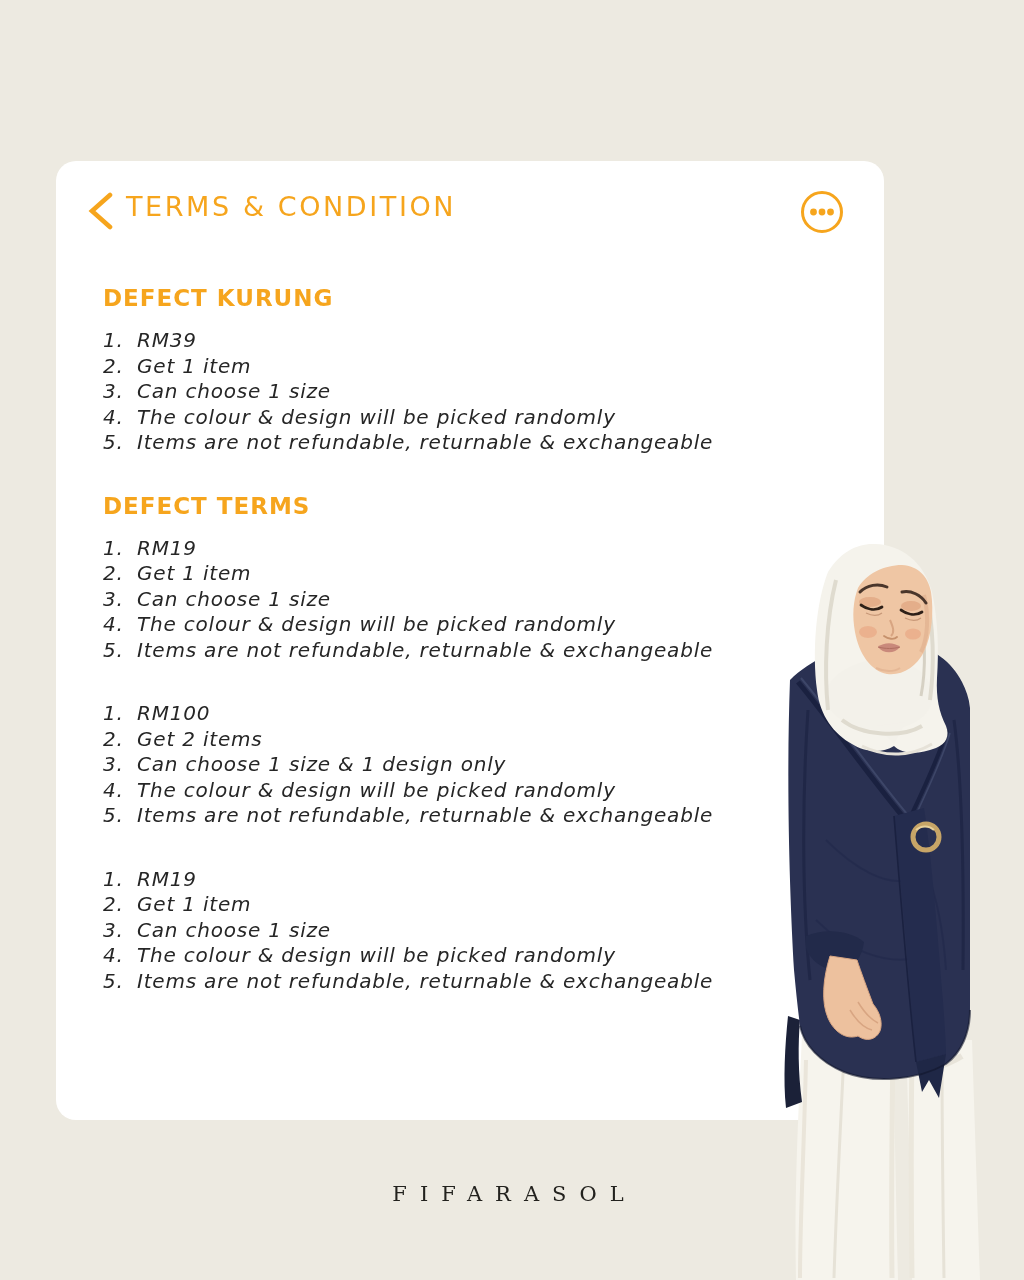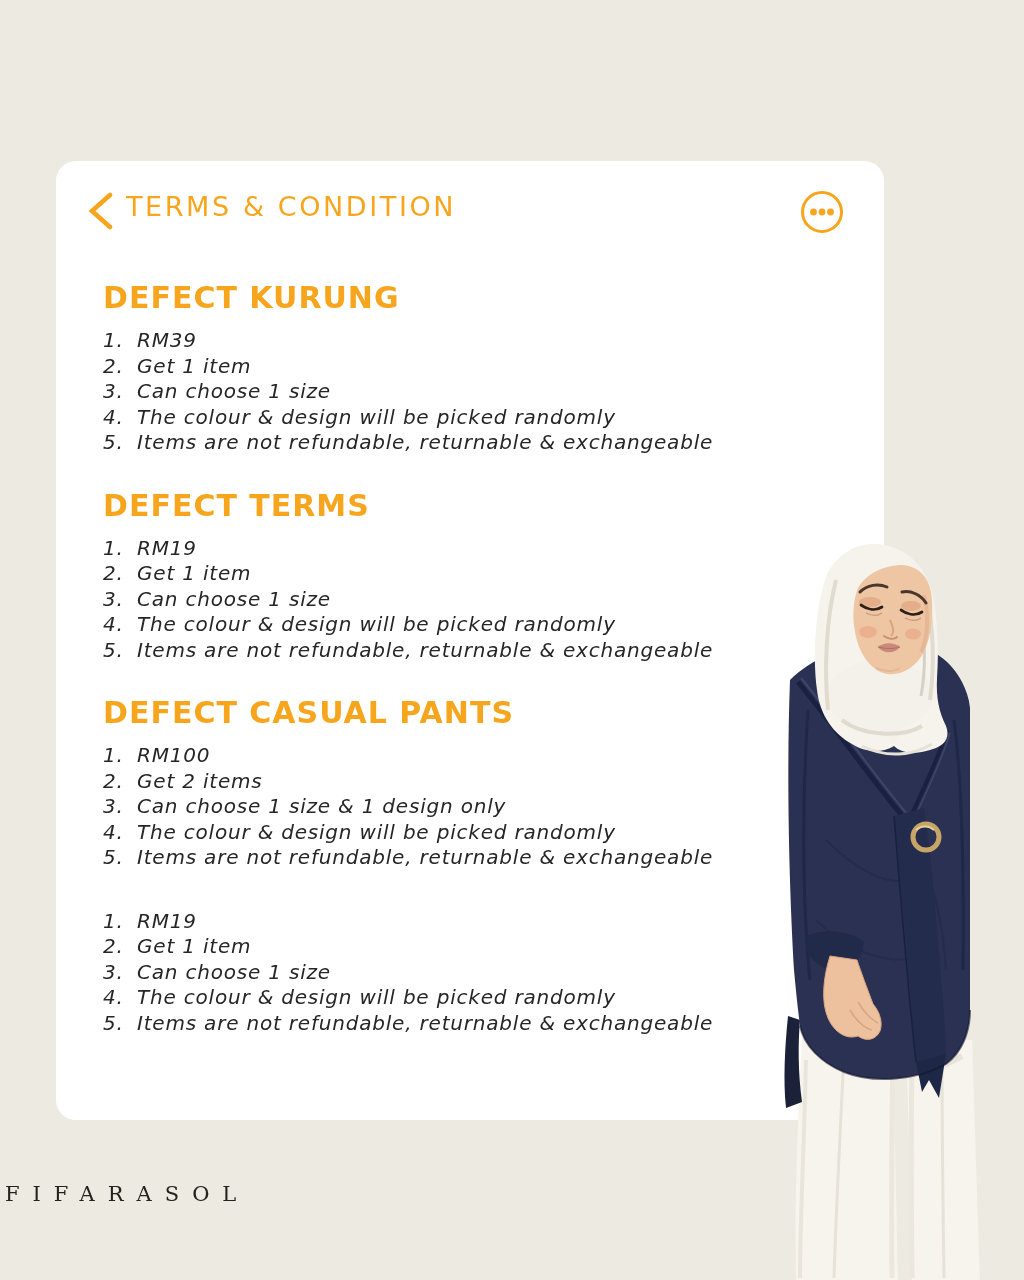--- a/index.html
+++ b/index.html
@@ -31,34 +31,34 @@
   .more-btn {
     position:absolute; right:40px; top:29px; width:44px; height:44px;
     background:none; border:none; padding:0; cursor:pointer;
   }
 
   
   .sections { position:absolute; left:47px; top:125px; width:720px; }
   .tc-section { margin:0 0 38px 0; }
   .sec-heading {
     margin:0 0 18px 0; color:#F6A51D;
-    font-size:30px; line-height:24px; font-weight:700; letter-spacing:1px;
+    font-size:23px; line-height:24px; font-weight:700; letter-spacing:1px;
   }
   .sec-list { margin:0; padding:0; list-style:none; }
   .sec-list li {
     display:flex; line-height:25.5px; font-size:20px;
     font-style:italic; color:#262626; letter-spacing:0.8px;
   }
   .sec-list .num { width:34px; flex:0 0 34px; }
   .sec-list .txt { flex:1; white-space:nowrap; }
 
   
   .brand {
     position:absolute; left:0; top:1182px; width:100%;
-    text-align:left; padding-left:5px;
+    text-align:center; padding-left:5px;
     font-family:"DejaVu Serif", serif; font-size:21px; letter-spacing:13px;
     color:#23221E; font-weight:500;
   }
 
   
   .model { position:absolute; left:766px; top:540px; width:260px; height:740px; }
 </style>
 </head>
 <body>
 
@@ -130,21 +130,20 @@
               <span class="num">4.</span>
               <span class="txt">The colour &amp; design will be picked randomly</span>
             </li>
             <li>
               <span class="num">5.</span>
               <span class="txt">Items are not refundable, returnable &amp; exchangeable</span>
             </li>
           </ol>
         </section>
         <section class="tc-section">
-          <h2 class="sec-heading">DEFECT CASUAL PANTS</h2>
           <ol class="sec-list">
             <li>
               <span class="num">1.</span>
               <span class="txt">RM100</span>
             </li>
             <li>
               <span class="num">2.</span>
               <span class="txt">Get 2 items</span>
             </li>
             <li>

